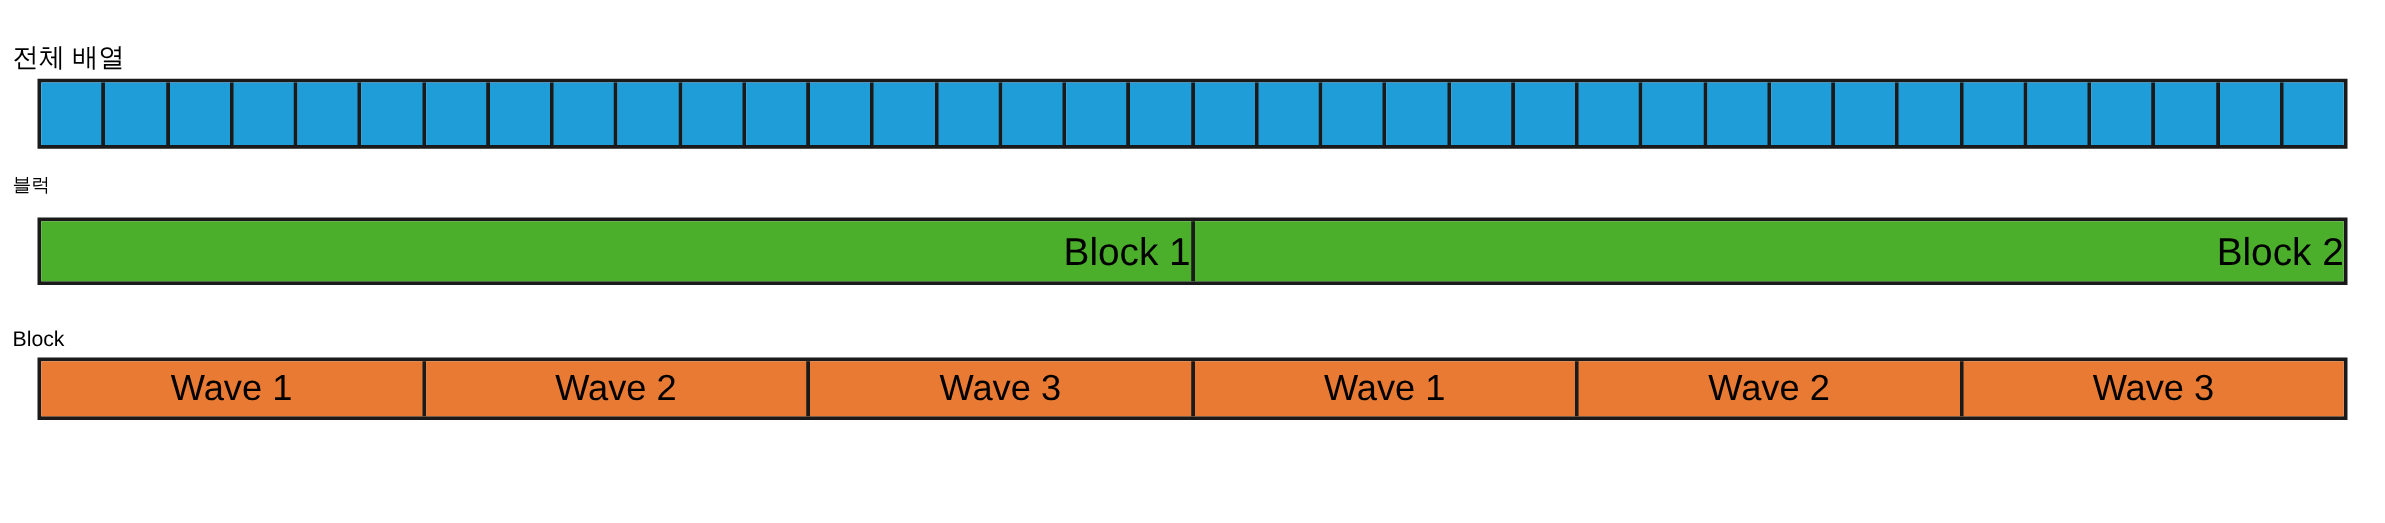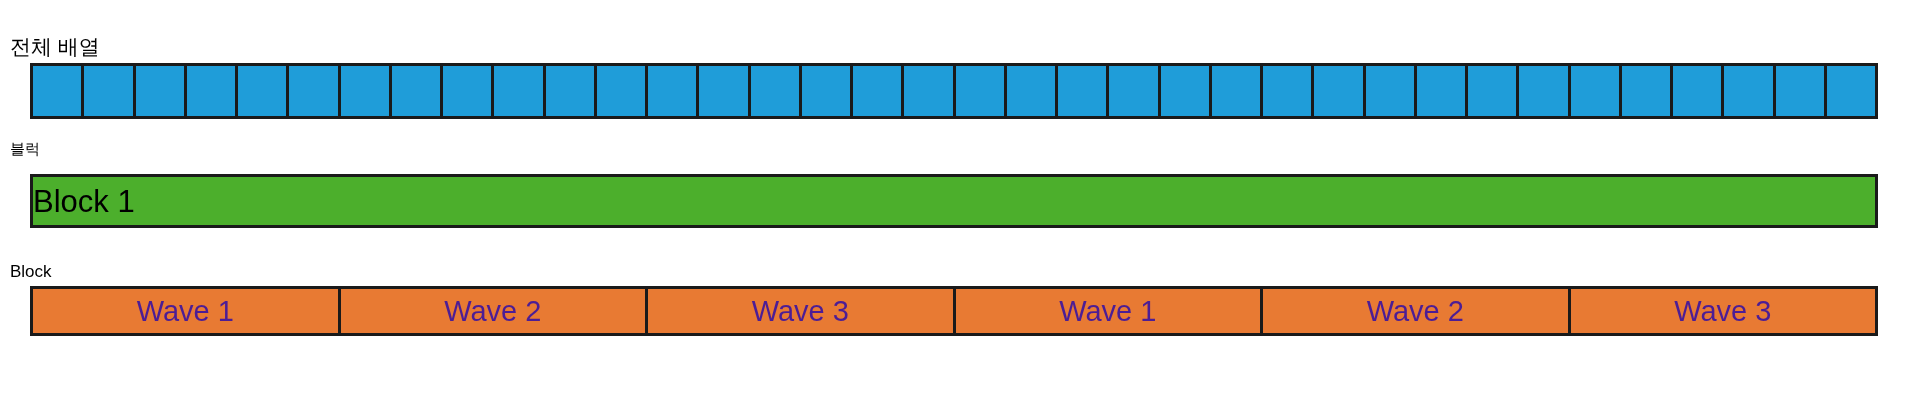--- a/index.html
+++ b/index.html
@@ -64,21 +64,21 @@
   .row-block {
     top: 158px;
     height: 54px;
   }
   .block-cell {
     background: #4caf2c;
     border-right: 3px solid #1a1a1a;
     box-sizing: border-box;
     display: flex;
     align-items: center;
-    justify-content: flex-start;
+    justify-content: flex-end;
     color: #000000;
     font-size: 31px;
     line-height: 1;
     overflow: hidden;
   }
   .block-cell:last-child {
     border-right: none;
   }
 
   
@@ -86,21 +86,21 @@
     top: 270px;
     height: 50px;
   }
   .wave-cell {
     background: #e87a33;
     border-right: 3px solid #1a1a1a;
     box-sizing: border-box;
     display: flex;
     align-items: center;
     justify-content: center;
-    color: #4c1d95;
+    color: #000000;
     font-size: 29px;
     line-height: 1;
     overflow: hidden;
   }
   .wave-cell:last-child {
     border-right: none;
   }
 </style>
 </head>
 <body>
@@ -147,20 +147,23 @@
       <div class="array-cell"></div>
       <div class="array-cell"></div>
     </div>
 
   <div class="section-label label-block">블럭</div>
 
   <div class="row row-block" id="block-row">
       <div class="block-cell" style="flex: 18 1 0px;">
         <span>Block 1</span>
       </div>
+      <div class="block-cell" style="flex: 18 1 0px;">
+        <span>Block 2</span>
+      </div>
     </div>
 
   <div class="section-label label-wave">Block</div>
 
   <div class="row row-wave" id="wave-row">
       <div class="wave-cell" style="flex: 6 1 0px;">
         <span>Wave 1</span>
       </div>
       <div class="wave-cell" style="flex: 6 1 0px;">
         <span>Wave 2</span>

